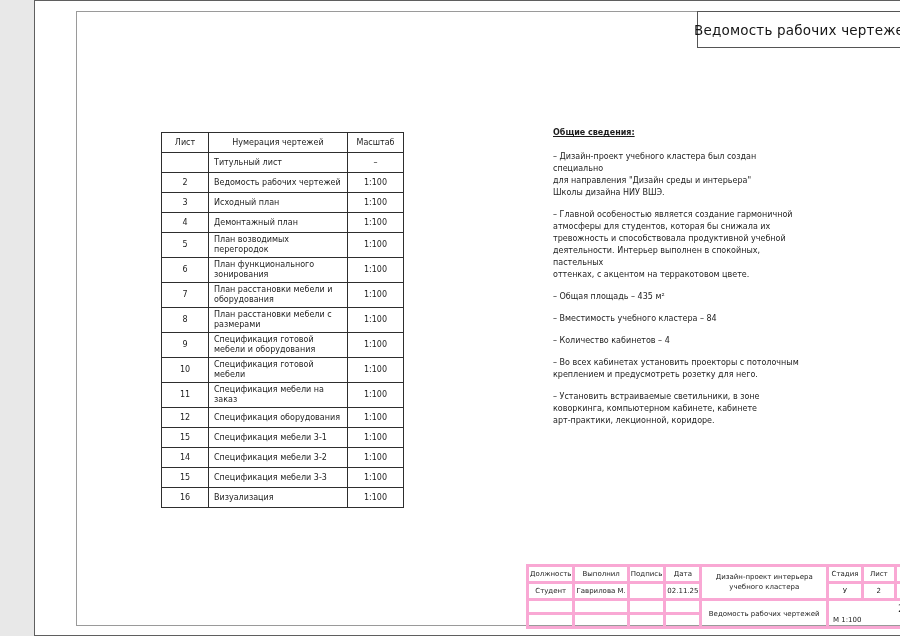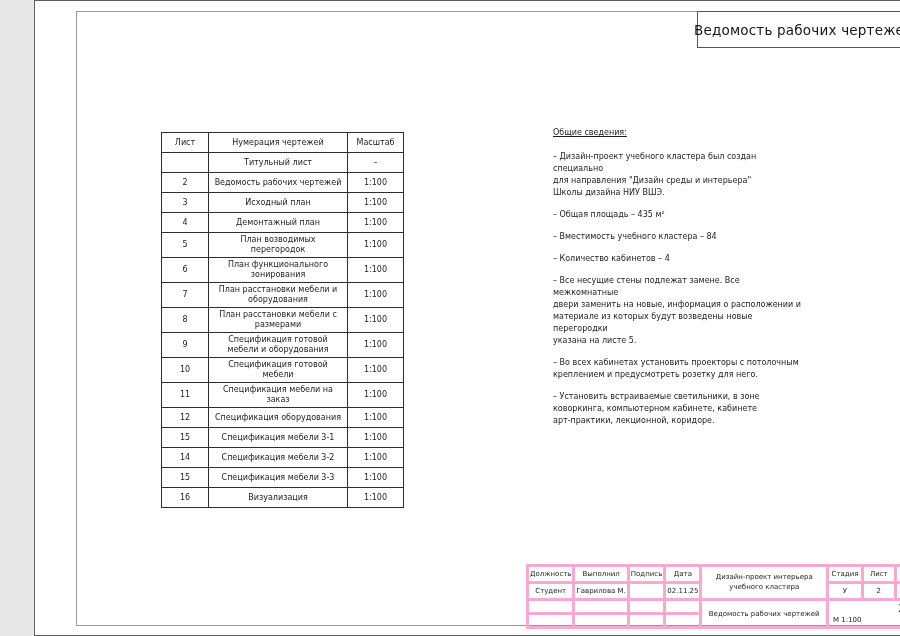--- a/index.html
+++ b/index.html
@@ -55,39 +55,39 @@
   .drawings-table th, .drawings-table td {
     border: 1px solid #2e2e2e;
     padding: 2px 5px;
     font-weight: normal;
     line-height: 1.25;
     vertical-align: middle;
   }
   .drawings-table th { text-align: center; height: 20px; }
   .drawings-table td { height: 20px; }
   .drawings-table .c-center { text-align: center; }
-  .drawings-table .c-name { text-align: center; }
+  .drawings-table .c-name { text-align: left; }
   .col-sheet { width: 47px; }
   .col-name  { width: 139px; }
   .col-scale { width: 56px; }
 
   
   .general-info {
     position: absolute;
     left: 518px; top: 126px;
     width: 248px;
     font-size: 8px;
     line-height: 1.5;
     color: #1c1c1c;
   }
   .general-info .info-heading {
     text-decoration: underline;
     margin-bottom: 12px;
     font-size: 8px;
-    font-weight: normal;
+    font-weight: bold;
   }
   .general-info p {
     white-space: pre-line;
     margin-bottom: 10px;
   }
 
   
   .title-block {
     position: absolute;
     left: 491px; top: 563px;
@@ -232,27 +232,28 @@
         </tr>
       </tbody>
   </table>
 
   <div class="general-info">
     <div class="info-heading">Общие сведения:</div>
     <div>
         <p>– Дизайн-проект учебного кластера был создан специально
 для направления "Дизайн среды и интерьера"
 Школы дизайна НИУ ВШЭ.</p>
+        <p>– Главной особеностью является создание гармоничной
+атмосферы для студентов, которая бы снижала их
+тревожность и способствовала продуктивной учебной
+деятельности. Интерьер выполнен в спокойных, пастельных
+оттенках, с акцентом на терракотовом цвете.</p>
         <p>– Общая площадь – 435 м²</p>
         <p>– Вместимость учебного кластера – 84</p>
         <p>– Количество кабинетов – 4</p>
-        <p>– Все несущие стены подлежат замене. Все межкомнатные
-двери заменить на новые, информация о расположении и
-материале из которых будут возведены новые перегородки
-указана на листе 5.</p>
         <p>– Во всех кабинетах установить проекторы с потолочным
 креплением и предусмотреть розетку для него.</p>
         <p>– Установить встраиваемые светильники, в зоне
 коворкинга, компьютерном кабинете, кабинете
 арт-практики, лекционной, коридоре.</p>
       </div>
   </div>
 
   <table class="title-block">
     <colgroup>

